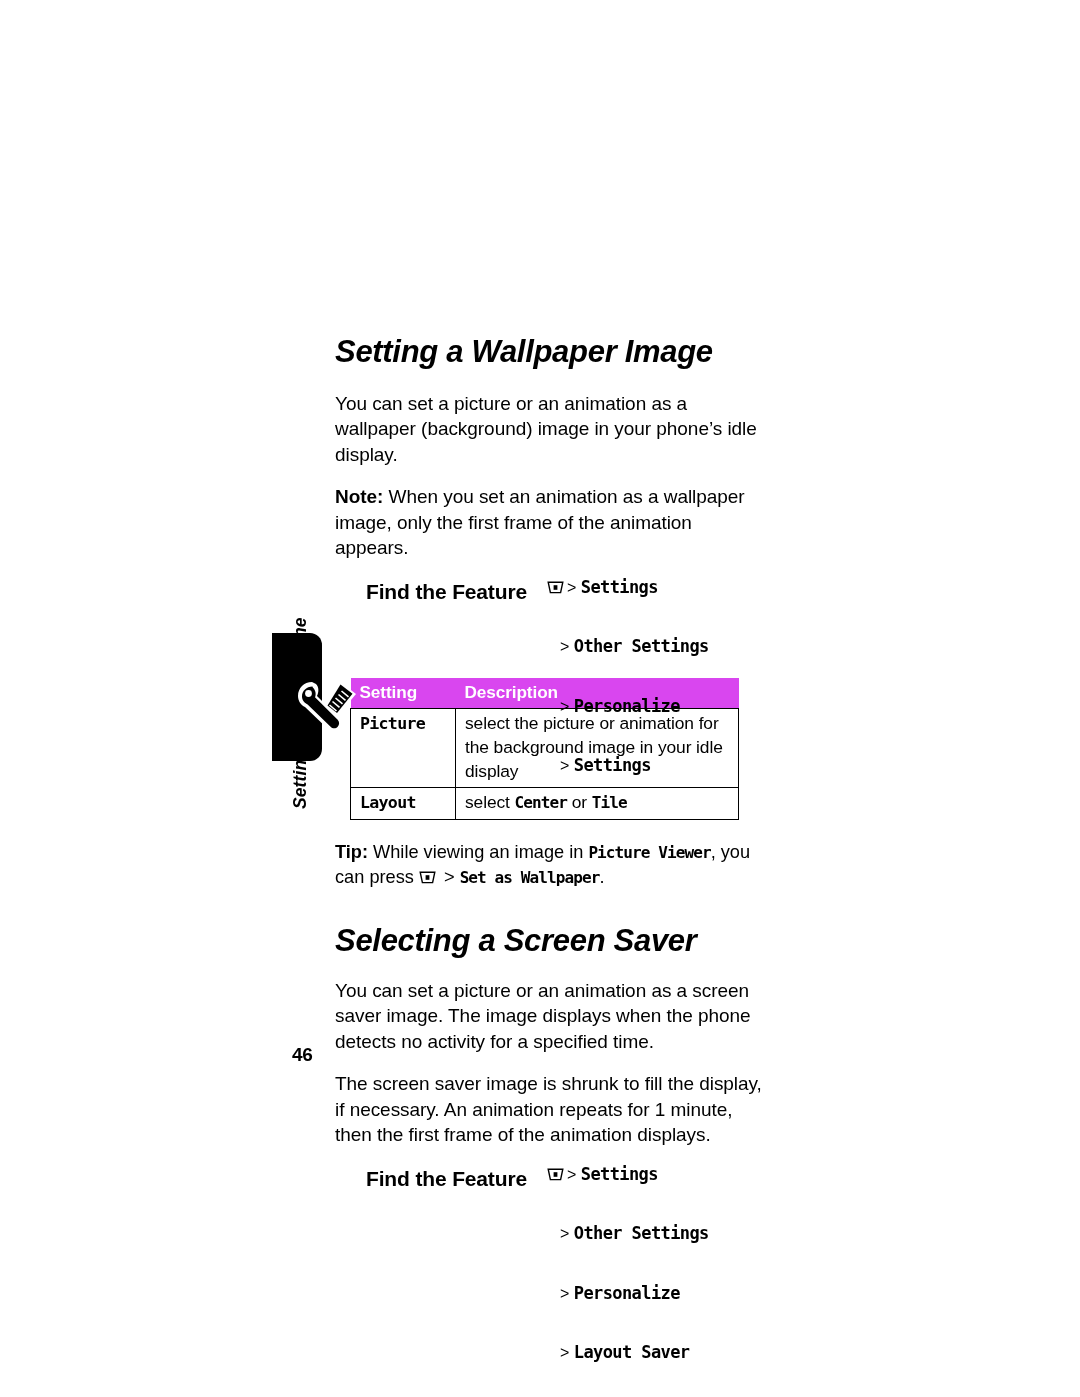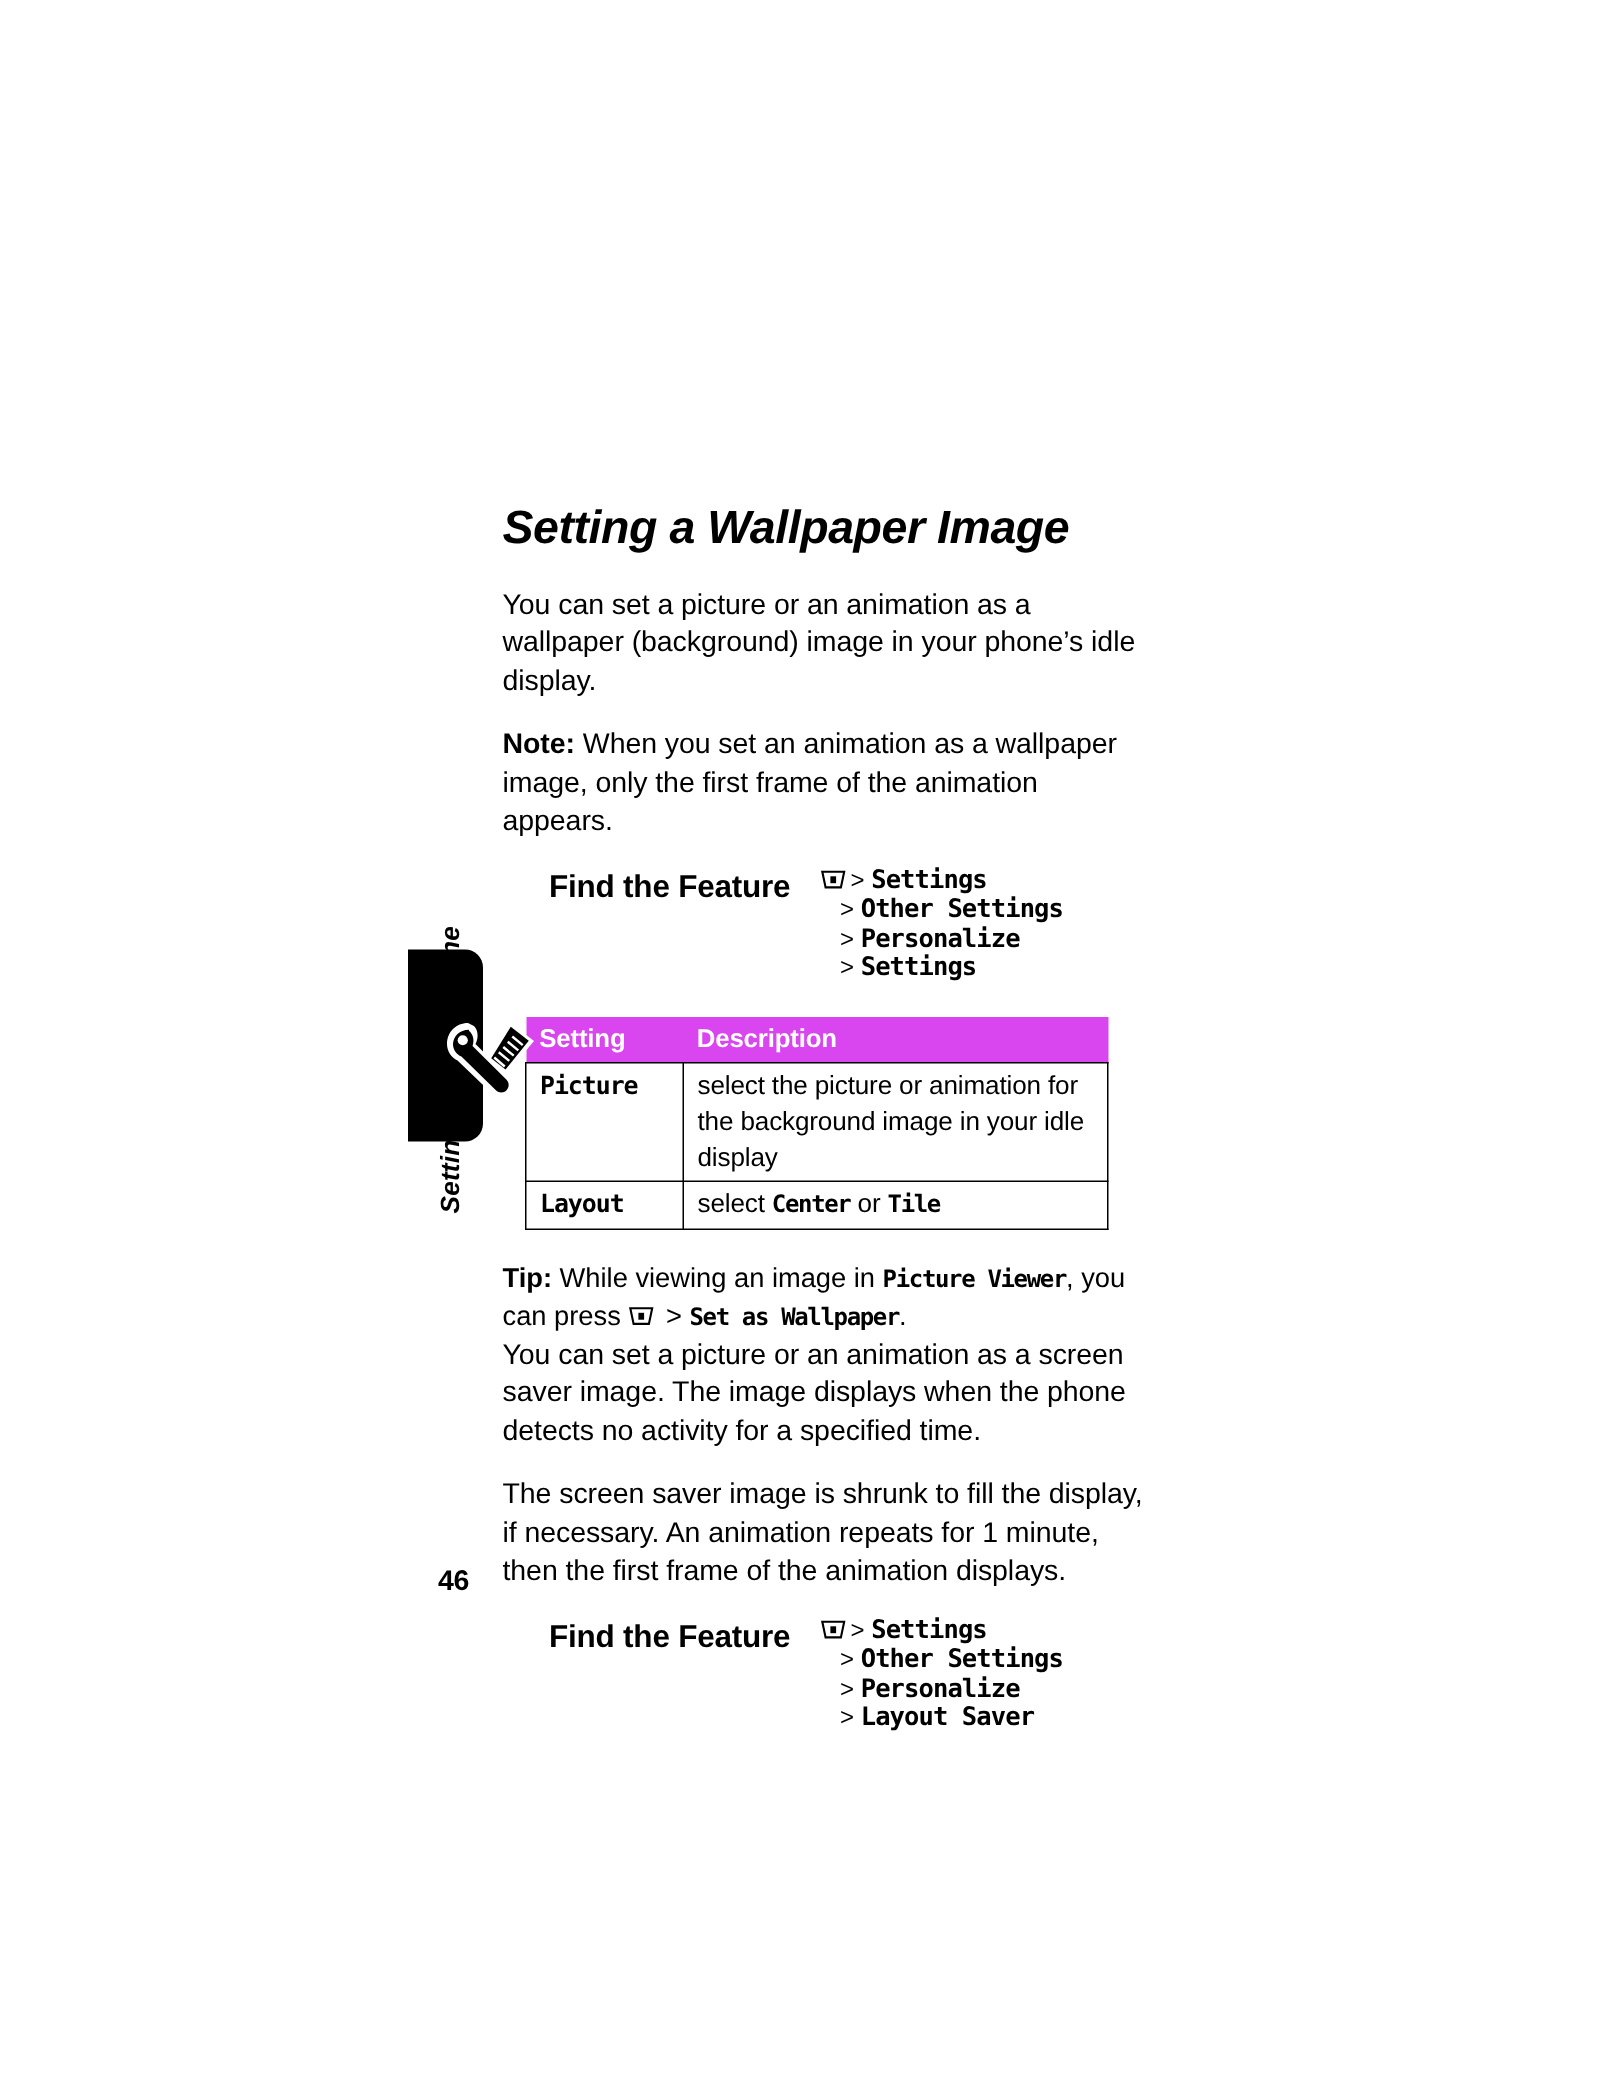--- a/index.html
+++ b/index.html
@@ -137,21 +137,21 @@
     height: 19.5px;
     line-height: 19.5px;
   }
   .ff-line .arrow {
     font-family: "Liberation Sans", sans-serif;
     font-weight: normal;
     font-size: 16px;
     letter-spacing: 0;
   }
   .ff-line .ui { font-size: 17px; letter-spacing: -0.6px; }
-  .ff-line.indent { padding-left: 13px; }
+  .ff-line.indent { padding-left: 13px; margin-top: 40px; }
 
   
   .menukey {
     display: inline-block;
     position: relative;
     width: 17px;
     height: 13px;
     vertical-align: -1px;
     margin-right: 3px;
   }
@@ -285,20 +285,21 @@
           <td><span>select </span><span class="ui">Center</span><span> or </span><span class="ui">Tile</span></td>
         </tr>
       </tbody>
     </table>
 
     <p class="tip"><span class="b">Tip:</span><span> While viewing an image in </span><span class="ui">Picture Viewer</span><span>, you can press </span><span class="menukey"><svg viewBox="0 0 17 13" width="17" height="13" xmlns="http://www.w3.org/2000/svg">
             <path d="M1.2 1.2 H15.8 L13.6 11.6 H3.4 Z" fill="none" stroke="#000000" stroke-width="1.4"></path>
             <rect x="6.6" y="4.2" width="3.8" height="4.6" fill="#000000"></rect>
           </svg></span><span> &gt; </span><span class="ui">Set as Wallpaper</span><span>.</span></p>
 
+    <h1 class="section-title second">Selecting a Screen Saver</h1>
 
     <p class="body">You can set a picture or an animation as a screen saver image. The image displays when the phone detects no activity for a specified time.</p>
 
     <p class="body">The screen saver image is shrunk to fill the display, if necessary. An animation repeats for 1 minute, then the first frame of the animation displays.</p>
 
     <div class="find-feature">
       <div class="ff-label">Find the Feature</div>
       <div class="ff-path">
 
         <span class="ff-line">

